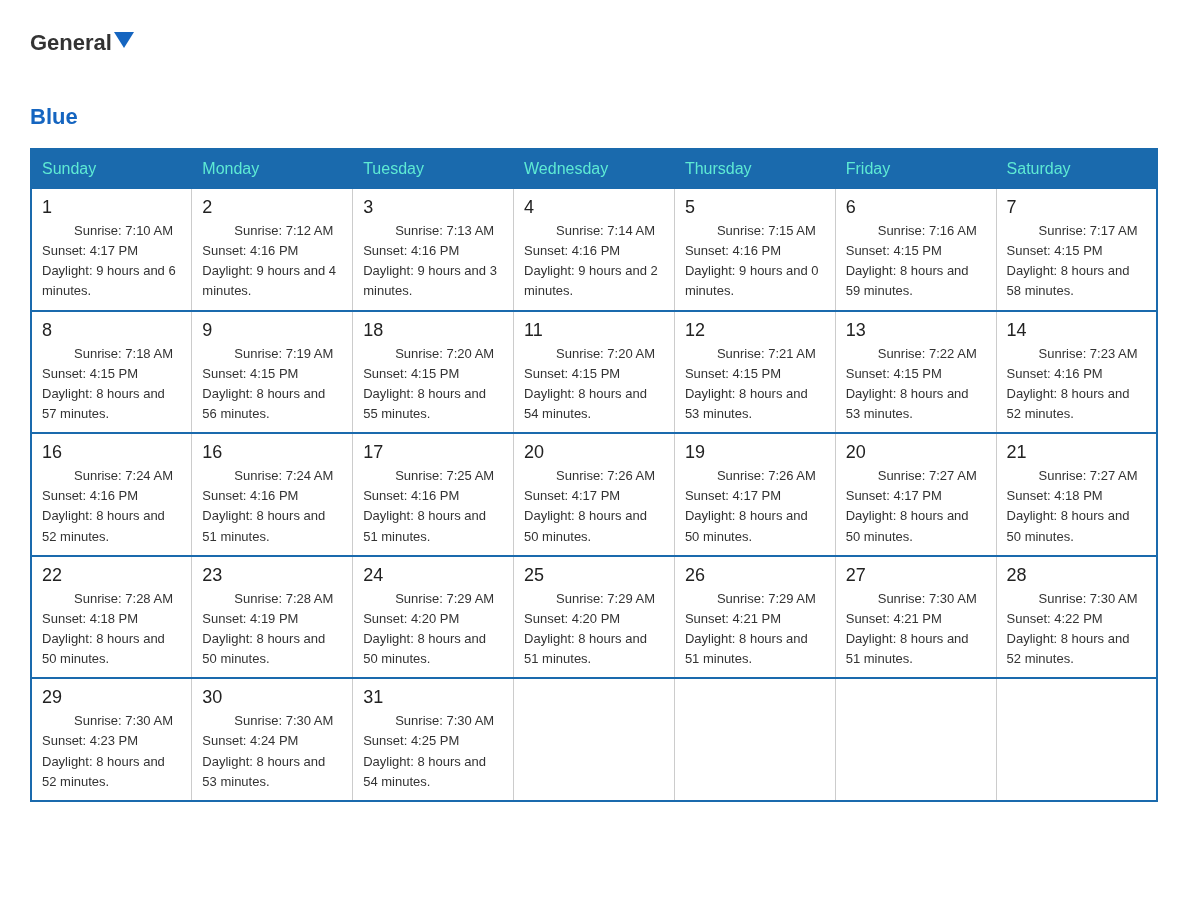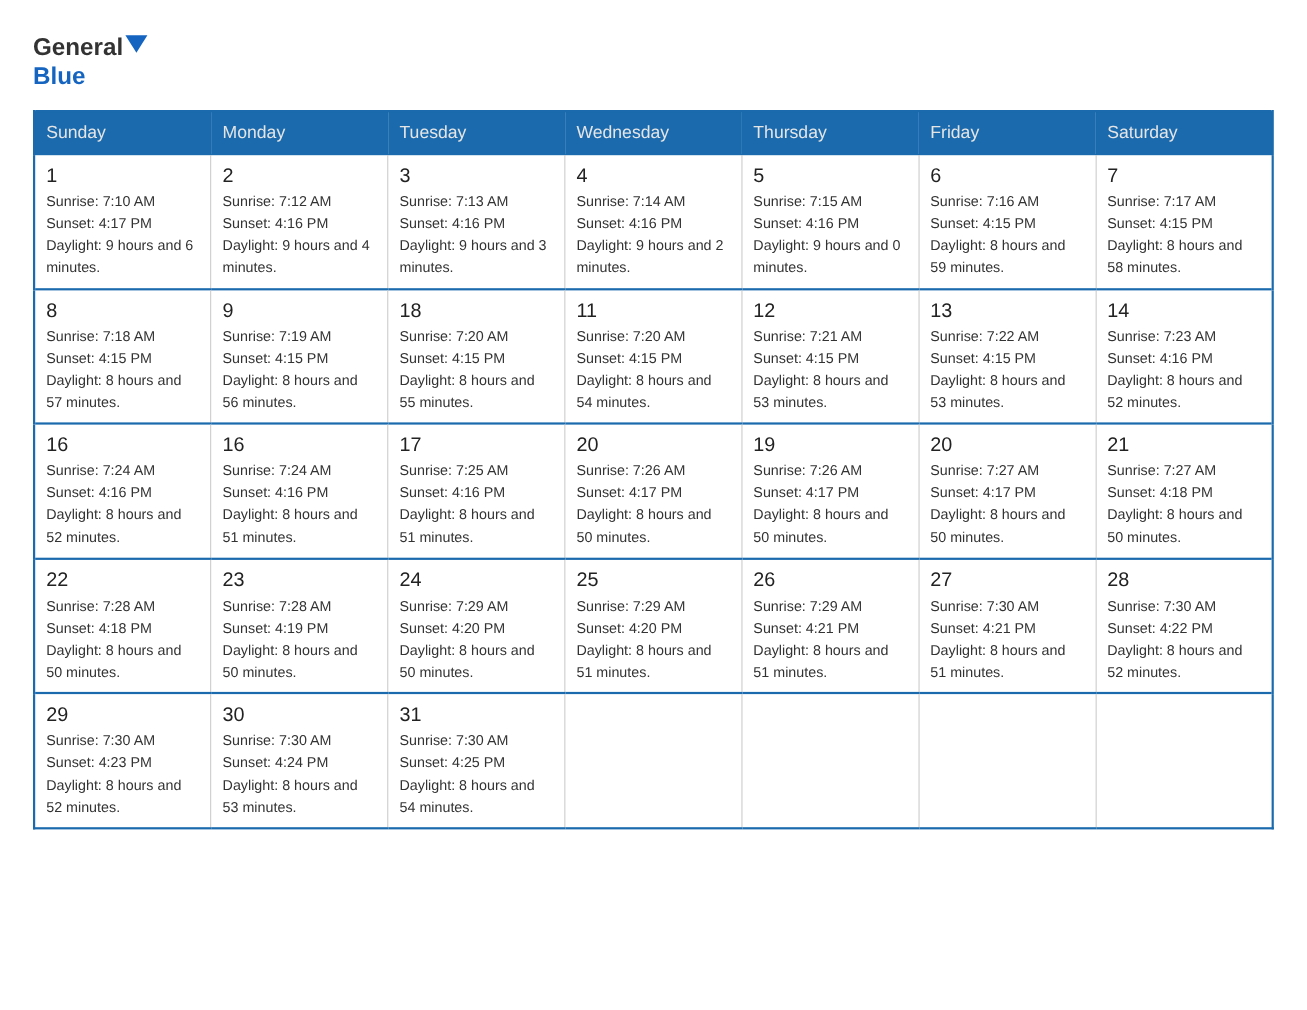--- a/index.html
+++ b/index.html
@@ -38,20 +38,21 @@
       border-left: 10px solid transparent;
       border-right: 10px solid transparent;
       border-top: 16px solid #1565c0;
       margin-left: 2px;
       margin-top: -6px;
     }
     .logo-inner {
       display: flex;
       flex-direction: column;
       align-items: flex-start;
+      gap: 48px;
     }
     .logo-row1 {
       display: flex;
       align-items: center;
     }
     .title-block {
       text-align: right;
     }
     .calendar-title {
       font-size: 48px;
@@ -64,21 +65,21 @@
       color: #444;
       margin-top: 4px;
     }
     table {
       width: 100%;
       border-collapse: collapse;
       table-layout: fixed;
     }
     thead tr th {
       background-color: #1a6aad;
-      color: #e5e5e5;
+      color: #5eead4;
       font-size: 16px;
       font-weight: normal;
       padding: 10px 10px;
       text-align: left;
       border: 1px solid #1a6aad;
     }
     tbody tr td {
       vertical-align: top;
       padding: 8px 10px;
       font-size: 13.5px;
@@ -89,20 +90,21 @@
     tbody tr td .day-num {
       font-size: 18px;
       font-weight: normal;
       display: block;
       margin-bottom: 3px;
     }
     tbody tr td .day-info {
       font-size: 13px;
       line-height: 1.55;
       color: #333;
+      margin-left: 32px;
     }
     tbody tr:last-child td {
       border-bottom: 2px solid #1a6aad;
     }
     thead tr th:first-child,
     tbody tr td:first-child {
       border-left: 2px solid #1a6aad;
     }
     thead tr th:last-child,
     tbody tr td:last-child {

